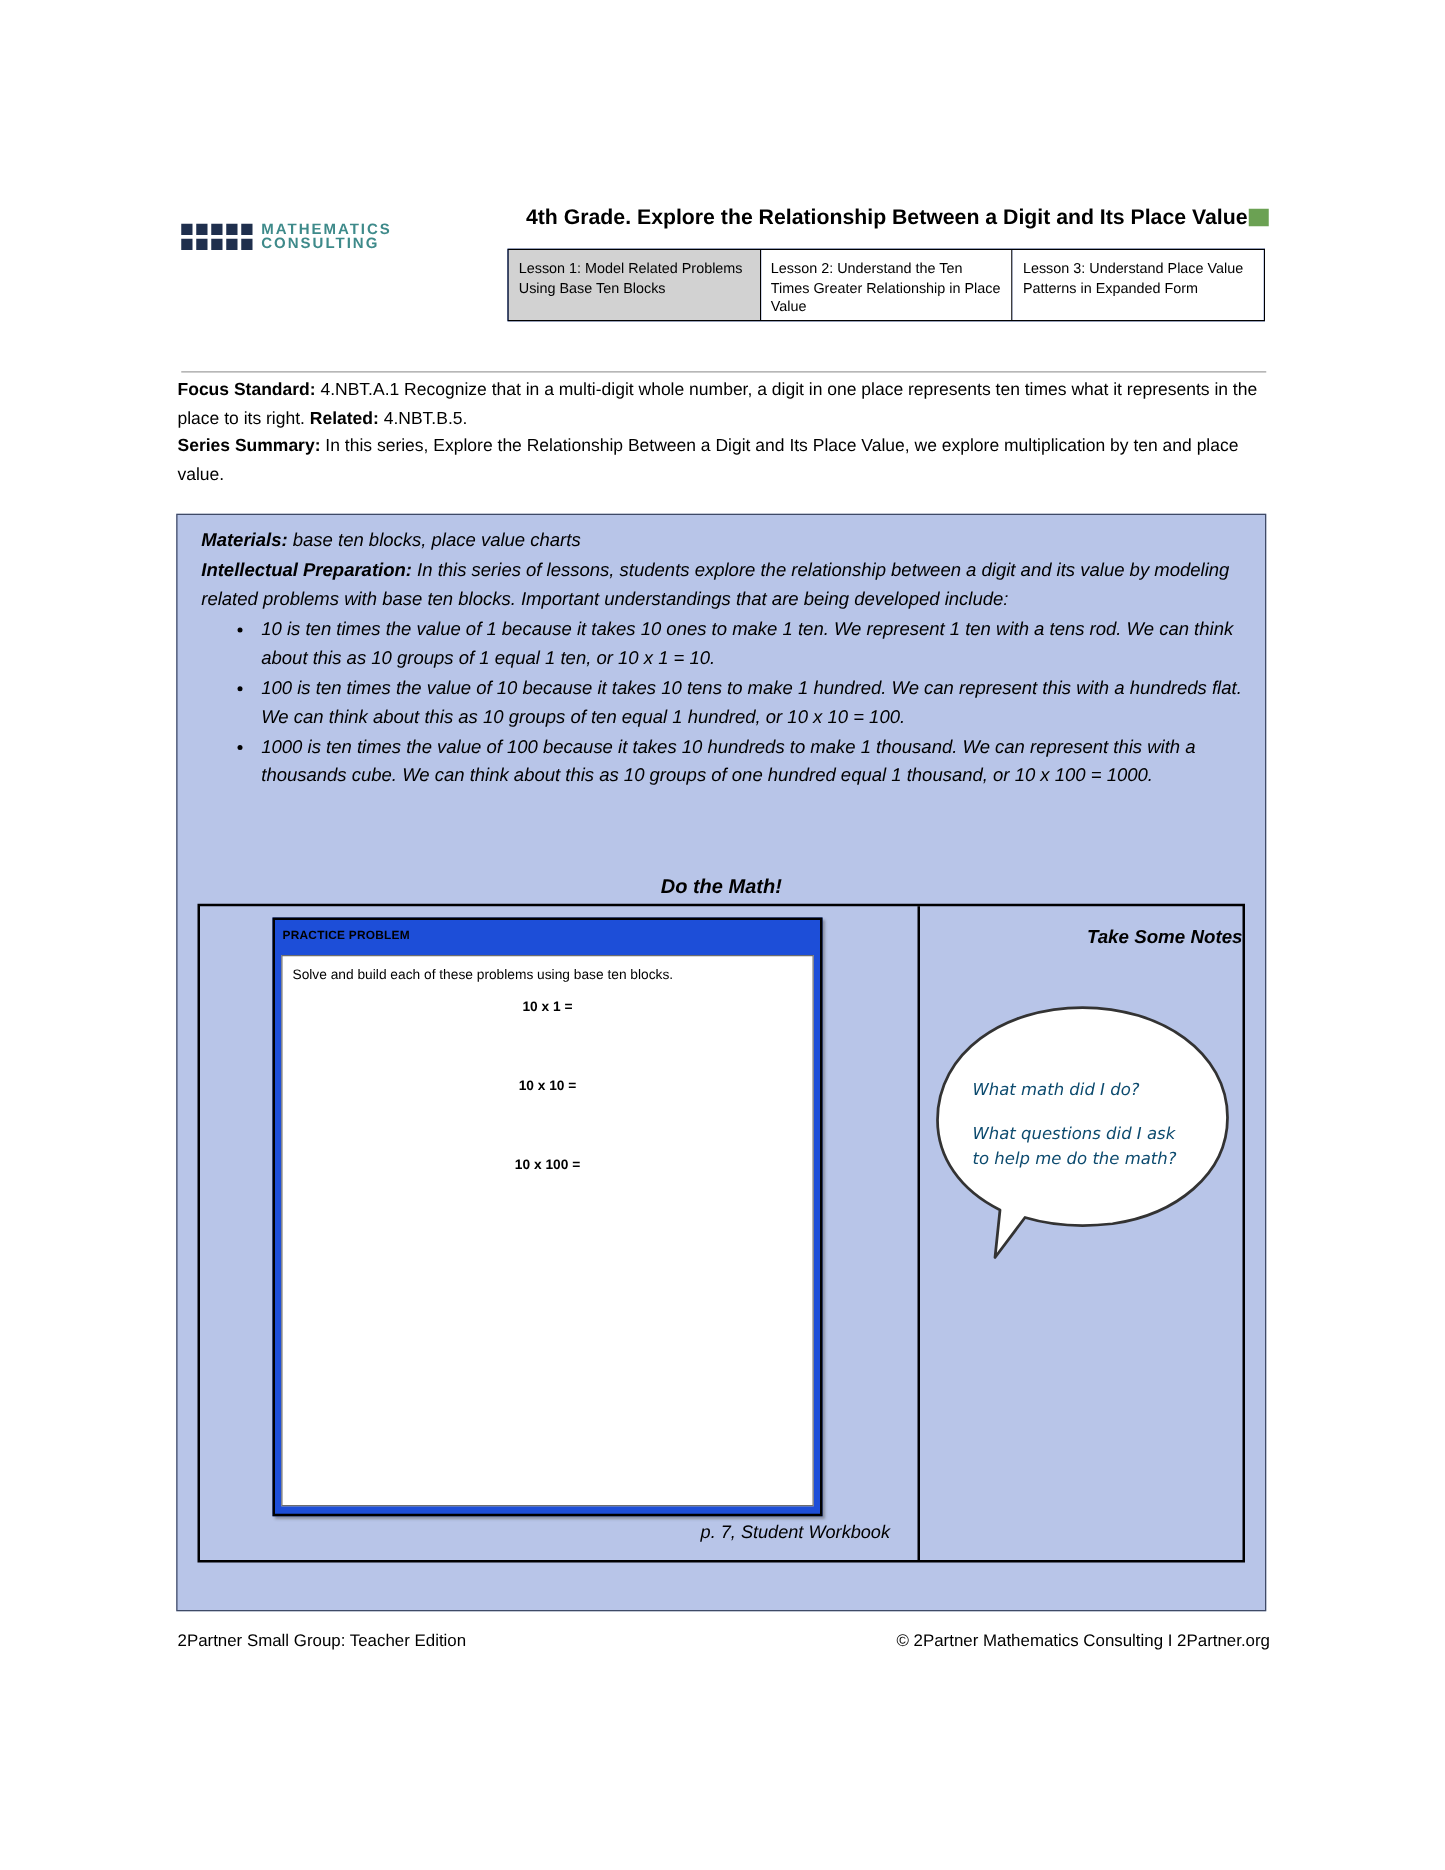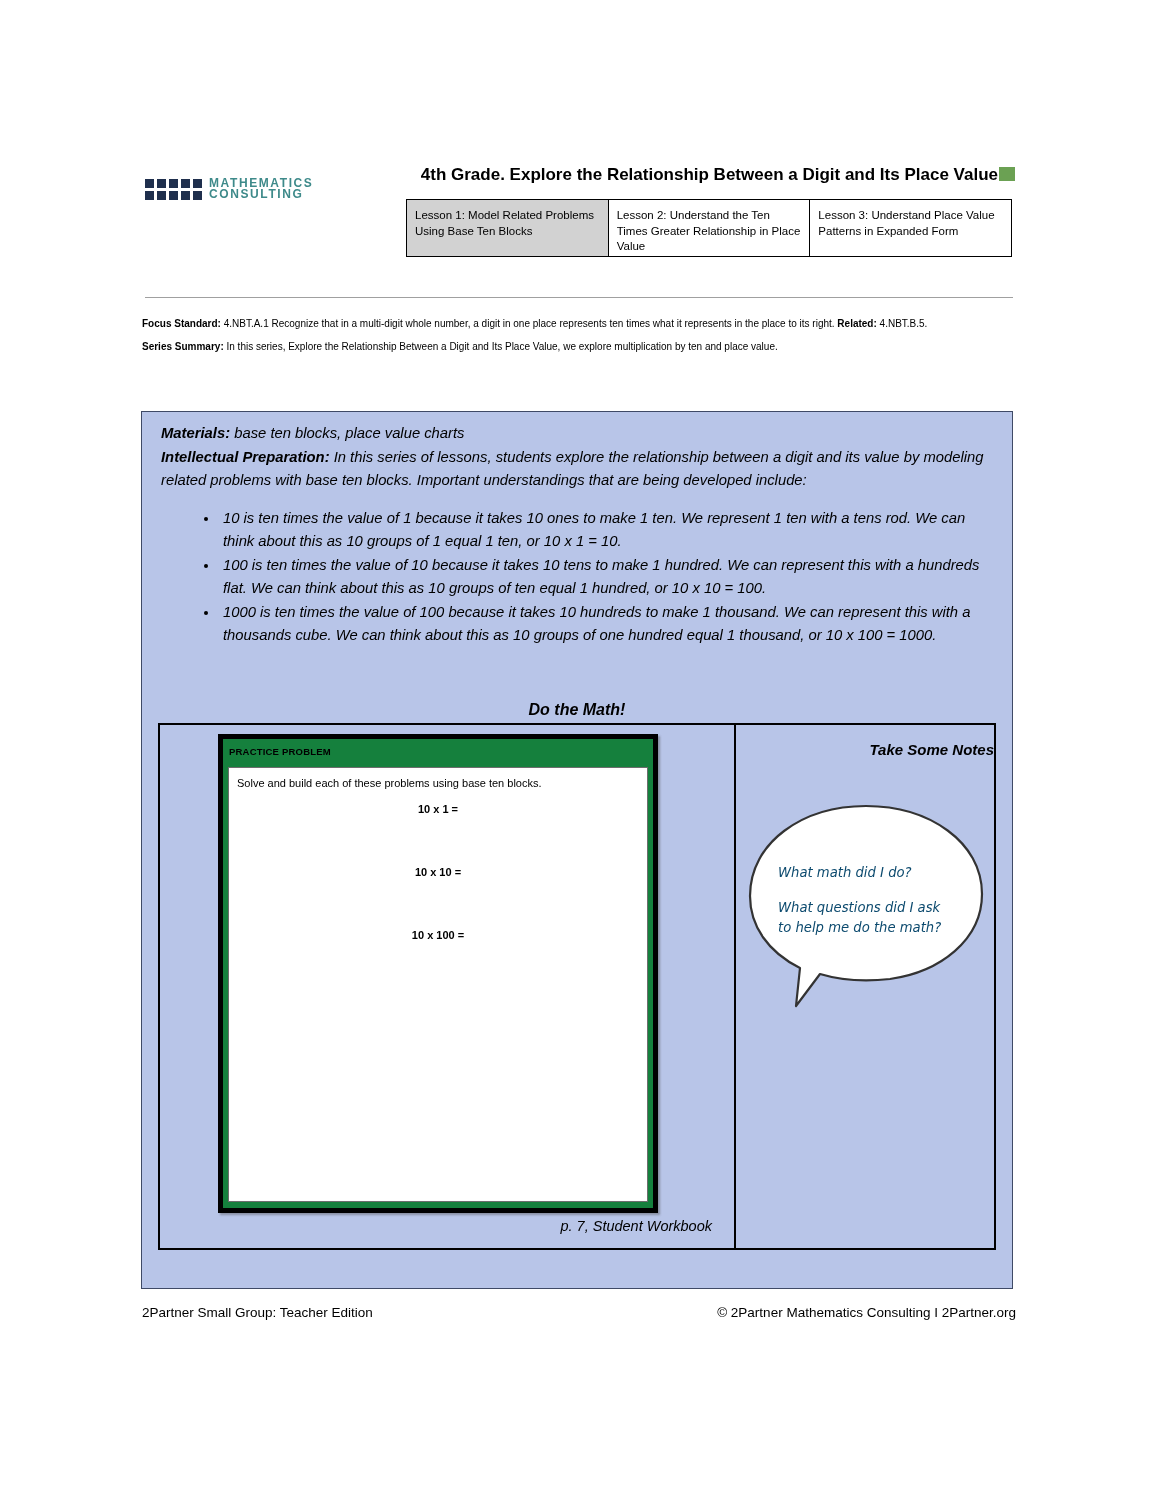--- a/index.html
+++ b/index.html
@@ -126,23 +126,23 @@
     top: 297px;
     width: 868px;
     height: 1px;
     background: #a0a0a0;
   }
 
   
   .standards {
     position: absolute;
     left: 142px;
-    top: 313px;
+    top: 300px;
     width: 874px;
-    font-size: 10px;
+    font-size: 14px;
     line-height: 22.5px;
   }
   .standards b { font-weight: bold; }
 
   
   .blue-panel {
     position: absolute;
     left: 141px;
     top: 411px;
     width: 872px;
@@ -156,21 +156,21 @@
     position: absolute;
     left: 19px;
     top: 10px;
     width: 838px;
     font-size: 14.8px;
     line-height: 23.5px;
     font-style: italic;
   }
   .prep-block b { font-weight: bold; font-style: italic; }
   .prep-list {
-    margin: 14px;
+    margin: 0;
     padding-left: 44px;
     list-style: disc;
   }
   .prep-list li {
     margin: 0;
     padding-left: 4px;
     font-style: italic;
   }
 
   .do-the-math {
@@ -206,22 +206,22 @@
     position: relative;
   }
 
   
   .pp-card {
     position: absolute;
     left: 58px;
     top: 9px;
     width: 440px;
     height: 479px;
-    background: #15803d;
-    border: 5px solid #000000;
+    background: #1d4ed8;
+    border: 2px solid #000000;
     box-sizing: border-box;
     box-shadow: 2px 2px 2px rgba(80,80,80,0.45);
   }
   .pp-head {
     height: 25px;
     padding: 7px 0 0 6px;
     box-sizing: border-box;
     font-size: 9.5px;
     font-weight: bold;
     letter-spacing: 0.2px;

